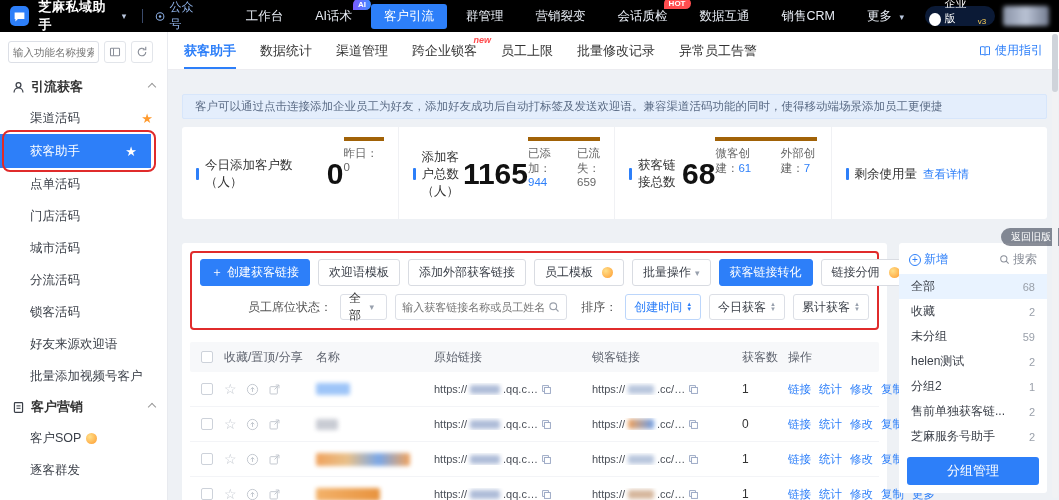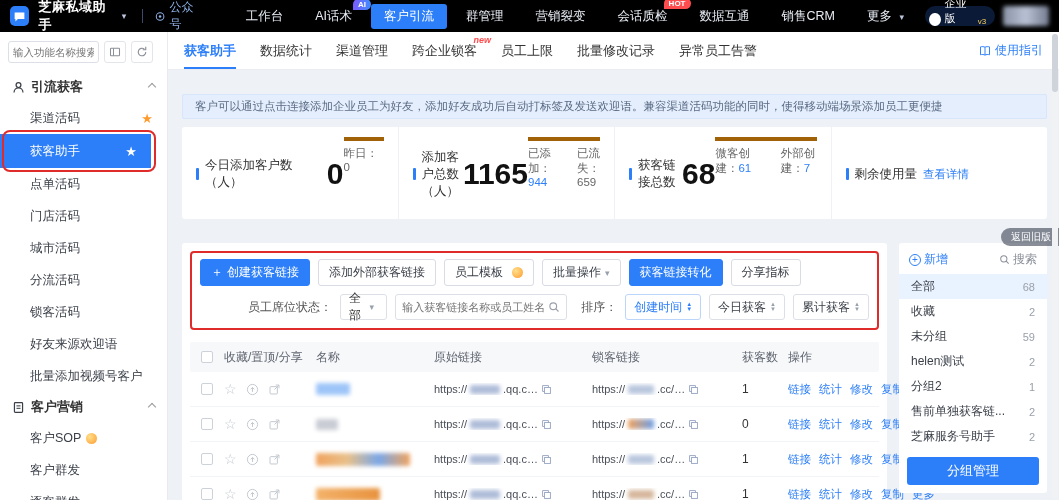--- a/index.html
+++ b/index.html
@@ -229,23 +229,20 @@
             <rect x="3" y="2" width="10" height="12" rx="1" fill="none" stroke="#3a3f48" stroke-width="1.5"></rect>
             <line x1="5.5" y1="6" x2="10.5" y2="6" stroke="#3a3f48" stroke-width="1.3"></line>
             <line x1="5.5" y1="9" x2="10.5" y2="9" stroke="#3a3f48" stroke-width="1.3"></line>
           </svg>
         <span>客户营销</span>
         <span class="chev"></span>
       </div>
       <div class="side-item">
           <span>客户SOP</span>
           <span class="medal"></span>
-        </div>
-      <div class="side-item">
-          <span>客户群发</span>
         </div>
       <div class="side-item">
           <span>逐客群发</span>
         </div>
     </div>
 
     <div class="main">
       <div class="tabsbar">
         <span class="tab active">获客助手</span>
         <span class="tab">数据统计</span>
@@ -315,32 +312,39 @@
         <div class="body-row">
 
           <div class="left-card">
             <div class="annot-actions">
               <div class="btn-row">
                 <button class="btn primary">
                     <span>＋</span>
                     <span>创建获客链接</span>
                   </button>
                 <button class="btn">
+                    <span>欢迎语模板</span>
+                  </button>
+                <button class="btn">
                     <span>添加外部获客链接</span>
                   </button>
                 <button class="btn">
                     <span>员工模板</span>
                     <span class="medal"></span>
                   </button>
                 <button class="btn">
                     <span>批量操作</span>
                     <span class="caret">▾</span>
                   </button>
                 <button class="btn primary">
                     <span>获客链接转化</span>
+                  </button>
+                <button class="btn">
+                    <span>链接分佣</span>
+                    <span class="medal"></span>
                   </button>
                 <button class="btn">
                     <span>分享指标</span>
                   </button>
               </div>
               <div class="filter-row">
                 <span class="f-label">员工席位状态：</span>
                 <span class="select">
                     <span>全部</span>
                     <span class="caret">▾</span>

